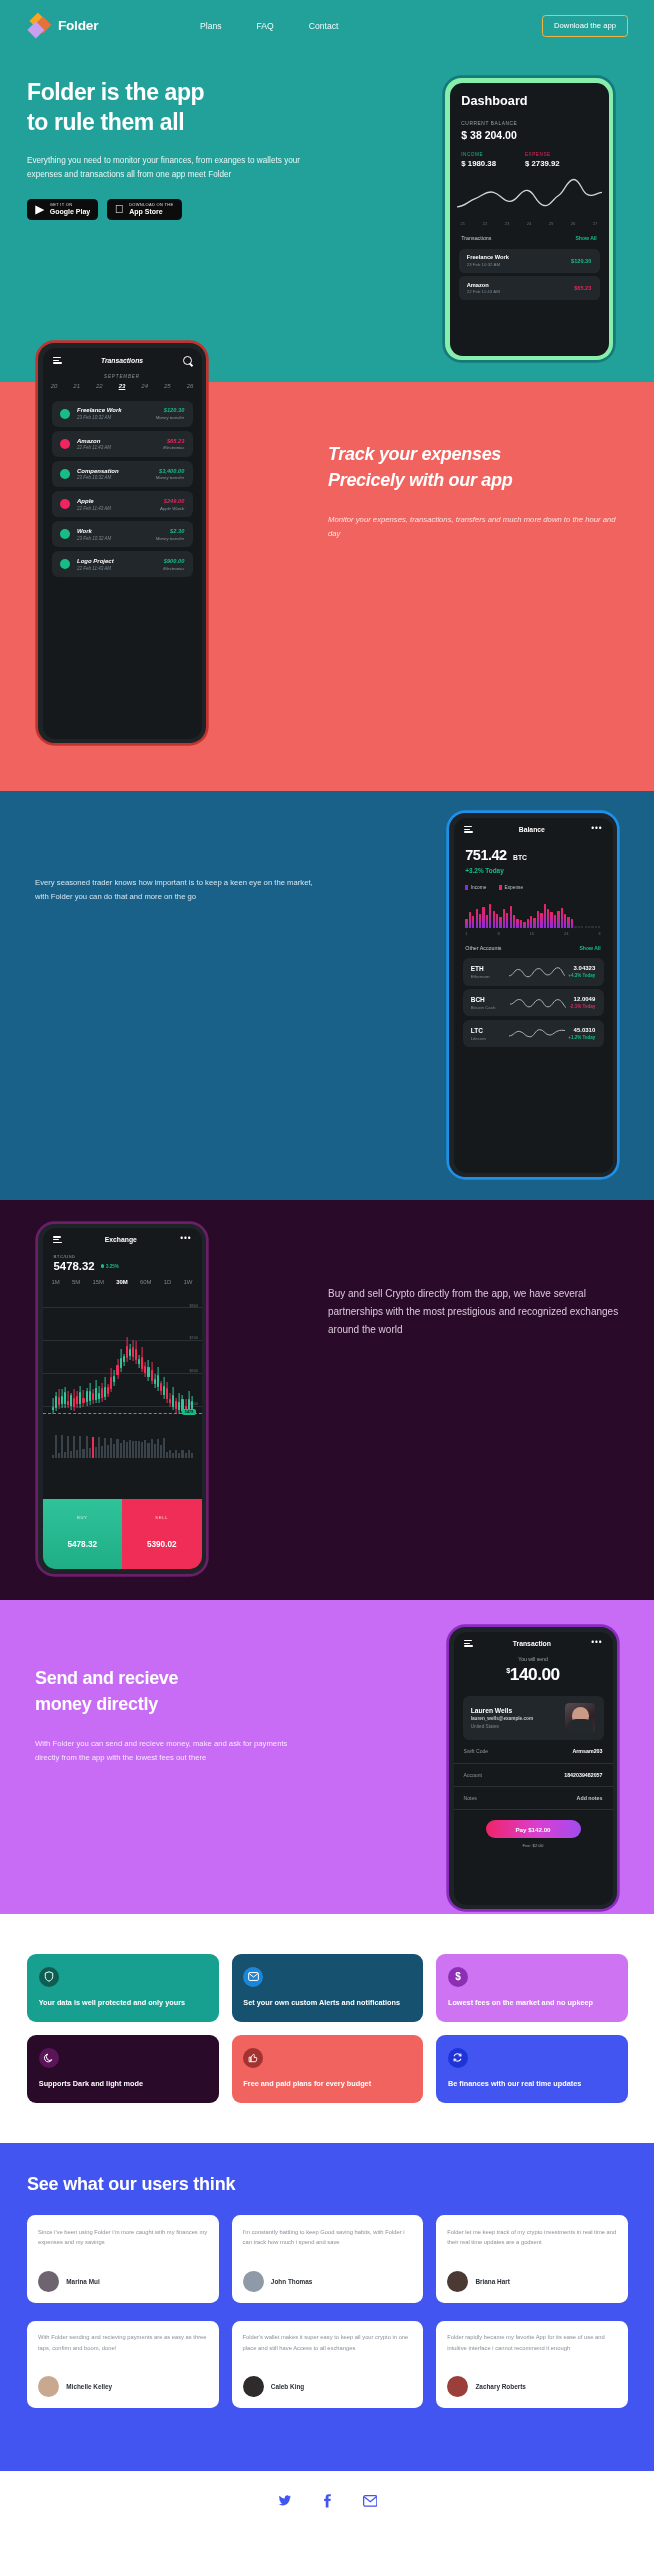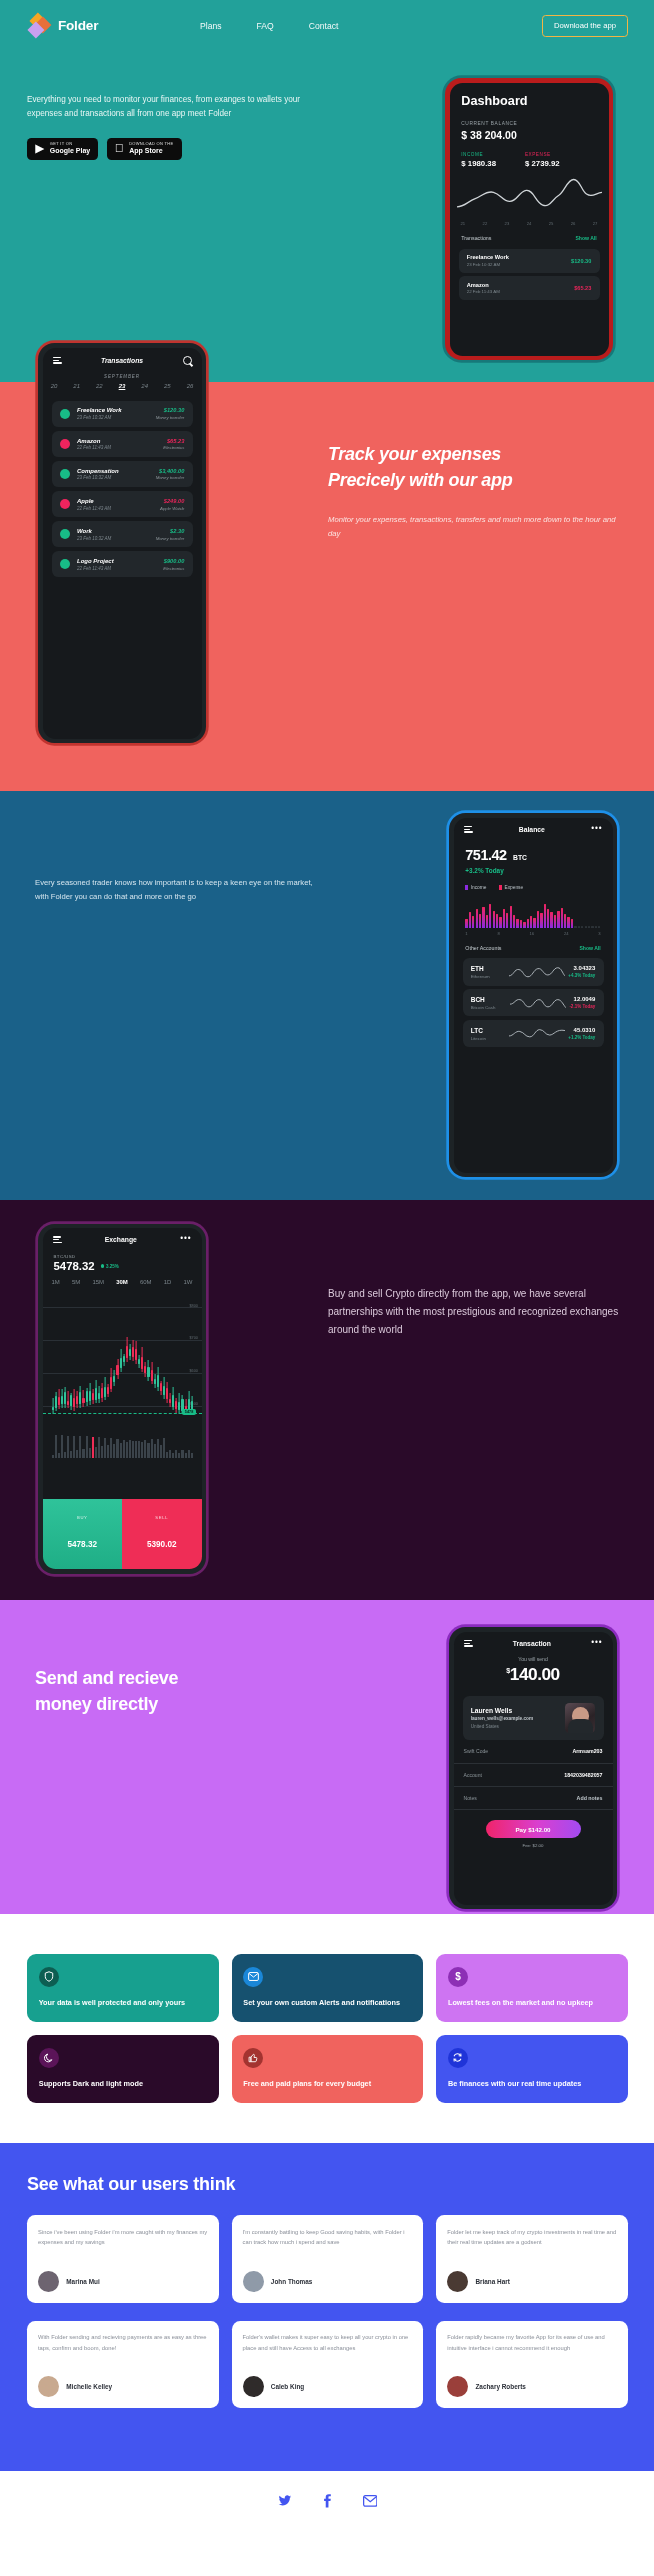--- a/index.html
+++ b/index.html
@@ -55,21 +55,21 @@
   }
   .ph-topbar { display:flex; align-items:center; justify-content:space-between; padding:8.2px 10px 3.6px; }
   .ph-title { color:#fff; font-size:6.8px; font-weight:bold; }
   .burger { display:flex; flex-direction:column; gap:1.5px; }
   .burger i { display:block; height:1.3px; background:#fff; border-radius:0.9px; }
   .burger i:nth-child(1){ width:8.2px; } .burger i:nth-child(2){ width:6.4px; } .burger i:nth-child(3){ width:9px; }
   .dots { color:#fff; font-size:8.2px; letter-spacing:0.9px; line-height:.6; }
 
   
   .hero-phone { position:absolute; right:42px; top:78px; width:168px; height:282px;
-    background:#b91c1c; box-shadow:0 0 0 2.7px #16797a; }
+    background:#86efac; box-shadow:0 0 0 2.7px #16797a; }
   .hp-h { color:#fff; font-size:12.7px; font-weight:bold; padding:11.8px 11.8px 0; }
   .hp-lbl { color:#9aa3a8; font-size:4.8px; letter-spacing:0.6px; padding:12.7px 11.8px 0; text-transform:uppercase; }
   .hp-bal { color:#fff; font-size:10.5px; font-weight:bold; padding:2.7px 11.8px 0; }
   .hp-ie { display:flex; gap:29px; padding:11px 11.8px 0; }
   .hp-ie .k { font-size:4.7px; letter-spacing:0.5px; text-transform:uppercase; }
   .hp-ie .k.inc { color:#18BC87; } .hp-ie .k.exp { color:#E8255A; }
   .hp-ie .v { color:#fff; font-size:7.8px; font-weight:bold; margin-top:2.7px; }
   .hp-chart { padding:5.5px 7.3px 0; }
   .hp-axis { display:flex; justify-content:space-between; padding:1.8px 11px 0; }
   .hp-axis span { color:#606a70; font-size:4.2px; }
@@ -249,20 +249,24 @@
       <div class="nav-links">
         <a href="#">Plans</a>
         <a href="#">FAQ</a>
         <a href="#">Contact</a>
       </div>
       <button class="nav-cta">Download the app</button>
     </nav>
 
     <div class="hero-inner">
       <div class="hero-copy">
+        <h1 class="hero-h1">
+          <span>Folder is the app</span><br>
+          <span>to rule them all</span>
+        </h1>
         <p class="hero-sub">Everything you need to monitor your finances, from exanges to wallets your expenses and transactions all from one app meet Folder</p>
         <div class="store-row">
           <div class="store-btn">
             <span class="glyph">▶</span>
             <span class="st">
               <span class="small">GET IT ON</span>
               <span class="big">Google Play</span>
             </span>
           </div>
           <div class="store-btn">
@@ -853,20 +857,21 @@
       </div>
     </div>
   </section>
 
   <section class="sec-send">
     <div class="sd-copy">
       <h2 class="sd-h">
         <span>Send and recieve</span><br>
         <span>money directly</span>
       </h2>
+      <p class="sd-p">With Folder you can send and recieve money, make and ask for payments directly from the app with the lowest fees out there</p>
     </div>
 
     <div class="phone sd-phone">
       <div class="phone-screen">
         <div class="ph-topbar">
           <span class="burger">
               <i></i>
               <i></i>
               <i></i>
             </span>

